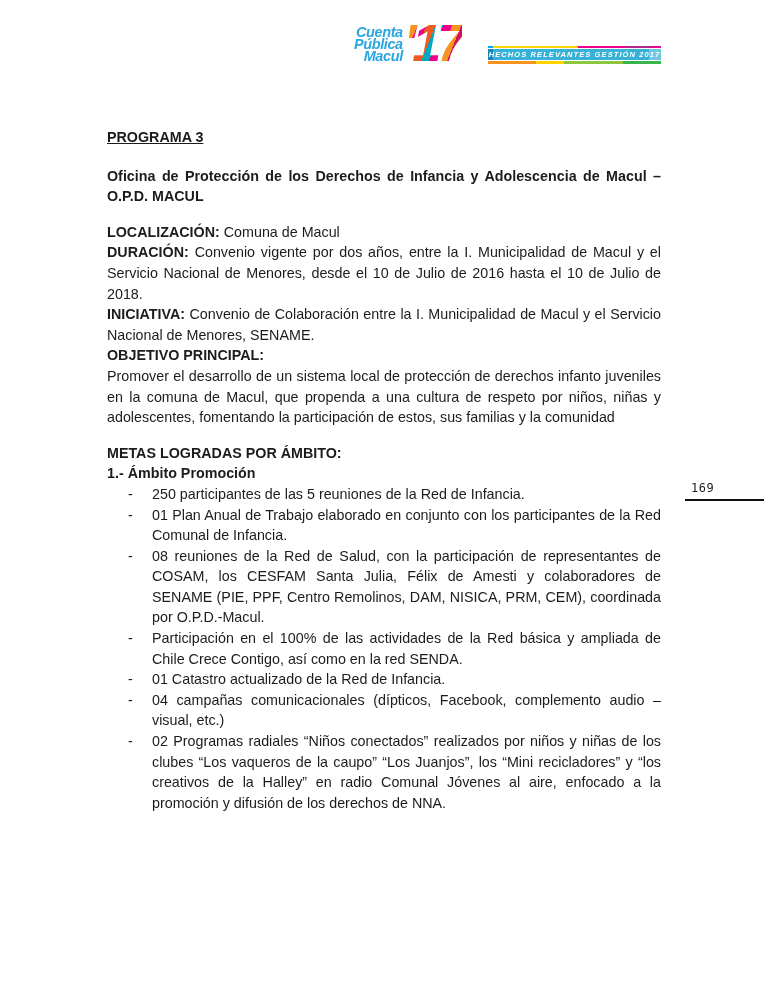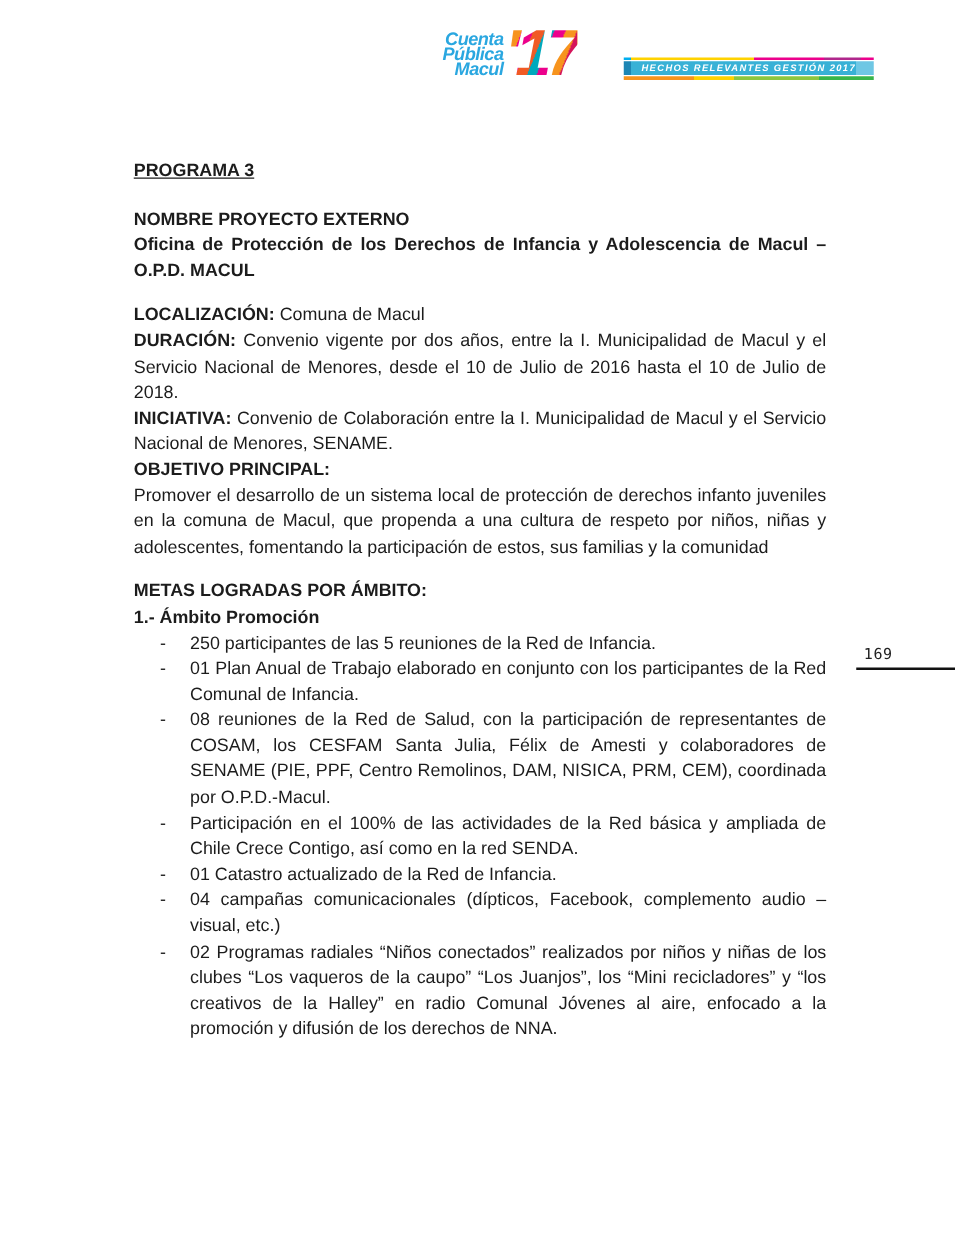--- a/index.html
+++ b/index.html
@@ -38,21 +38,21 @@
       #ffd200 0 8%, #f7941d 8% 20%, #ec008c 20% 32%,
       #f15a24 32% 44%, #00a9bd 44% 54%, #ec008c 54% 66%,
       #f7941d 66% 78%, #d4145a 78% 88%, #f7941d 88%);
     -webkit-background-clip: text;
     background-clip: text;
   }
   @supports (-webkit-background-clip: text) {
     .logo-year { -webkit-text-fill-color: transparent; }
   }
 
-  .ribbon { position: absolute; left: 499px; top: 46px; width: 200px; }
+  .ribbon { position: absolute; left: 488px; top: 46px; width: 173px; }
   .ribbon-top {
     height: 2px;
     background: linear-gradient(90deg, #00aeef 0 3%, #ffd200 3% 52%, #ec008c 52% 80%, #b0278c 80% 95%, #ec008c 95%);
   }
   .ribbon-band {
     height: 11px; margin-top: 1px;
     background: linear-gradient(90deg, #1d86b4 0 3%, #38b1d6 3% 93%, #6fc7e4 93%);
     display: flex; align-items: center; justify-content: center;
   }
   .ribbon-band span {
@@ -62,21 +62,21 @@
     font-style: italic;
     letter-spacing: 1.1px;
     white-space: nowrap;
   }
   .ribbon-bottom {
     height: 2.5px; margin-top: 1px;
     background: linear-gradient(90deg, #f7941d 0 28%, #ffd200 28% 44%, #8dc63f 44% 78%, #39b54a 78%);
   }
 
   
-  .pagenum-wrap { position: absolute; left: 685px; top: 481px; width: 79px; margin-top: 35px; }
+  .pagenum-wrap { position: absolute; left: 685px; top: 481px; width: 79px; }
   .pagenum {
     font-family: "DejaVu Sans Mono", monospace;
     font-size: 12px;
     color: #222222;
     padding-left: 6px;
     letter-spacing: 0.5px;
   }
   .pagenum-rule { height: 2px; background: #111111; margin-top: 4px; }
 
   
@@ -129,21 +129,20 @@
 <div class="pagenum-wrap">
   <div class="pagenum">169</div>
   <div class="pagenum-rule"></div>
 </div>
 
 <main class="content">
 
   <h1 class="title">PROGRAMA 3</h1>
 
   <section class="sec">
-    <p class="b">NOMBRE PROYECTO EXTERNO</p>
     <p class="b just">Oficina de Protección de los Derechos de Infancia y Adolescencia de Macul – O.P.D. MACUL</p>
   </section>
 
   <p class="sec"><strong>LOCALIZACIÓN:</strong>
     <span>Comuna de Macul</span></p>
 
   <p class="sec just"><strong>DURACIÓN:</strong>
     <span>Convenio vigente por dos años, entre la I. Municipalidad de Macul y el Servicio Nacional de Menores, desde el 10 de Julio de 2016 hasta el 10 de Julio de 2018.</span></p>
 
   <p class="sec just"><strong>INICIATIVA:</strong>

